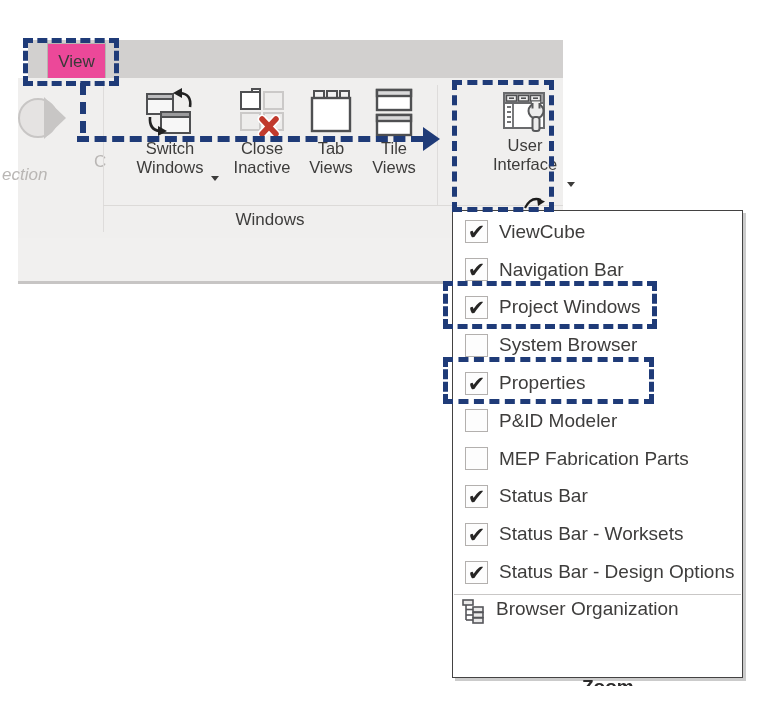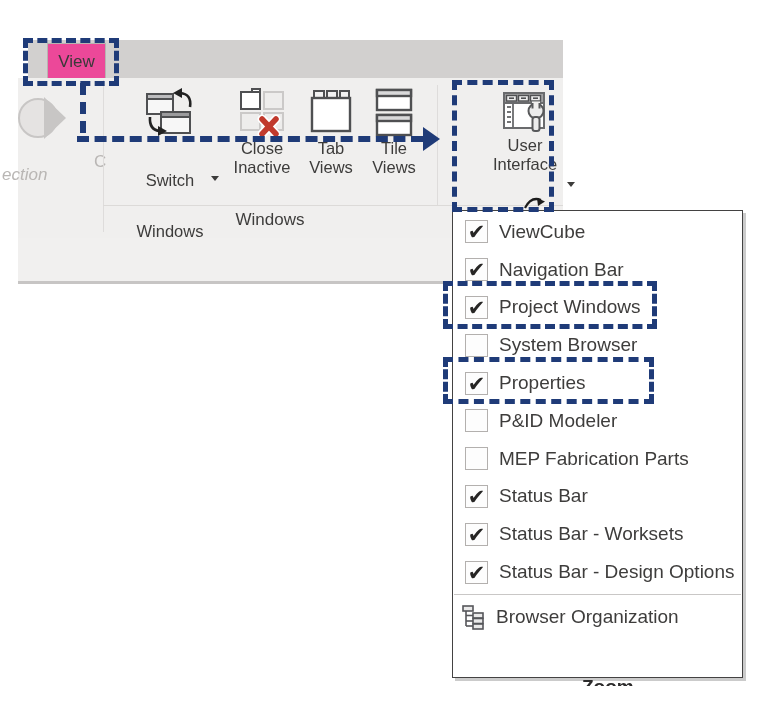--- a/index.html
+++ b/index.html
@@ -45,21 +45,21 @@
     padding-top:2px;box-sizing:content-box;
   }
   .mrow{height:37.8px;display:flex;align-items:center;}
   .cb{
     width:21px;height:21px;margin-left:12px;background:#fdfdfd;border:1px solid #b3b0ae;
     display:flex;align-items:center;justify-content:center;
     font-size:21px;line-height:21px;color:#262524;flex:0 0 auto;
   }
   .mlabel{margin-left:11px;font-size:19px;color:#3e3d3c;white-space:nowrap;}
   .msep{height:1px;background:#c9c7c6;margin:3px 1px 3px 1px;}
-  .crow{height:38px;display:flex;align-items:center;}
+  .crow{height:38px;display:flex;}
   .cicon{width:28px;height:26px;margin-left:7px;flex:0 0 auto;}
   .clabel{margin-left:8px;font-size:19px;color:#3e3d3c;white-space:nowrap;}
 
   
   .ann{z-index:20;border:5px dashed #1f3b78;}
   .annline-h{z-index:20;height:0;border-top:6px dashed #1f3b78;}
   .annline-v{z-index:20;width:0;border-left:6px dashed #1f3b78;}
   .annarrow{z-index:20;width:0;height:0;
     border-left:17px solid #1f3b78;border-top:12px solid transparent;border-bottom:12px solid transparent;}
   .curvearrow{z-index:21;}
@@ -83,21 +83,21 @@
   <div class="abs seccircle"></div>
   <div class="abs sectri"></div>
   <div class="abs croptext" style="left:2px;top:165px;font-style:italic;">ection</div>
   <div class="abs croptext" style="left:94px;top:152px;">C</div>
 
   <div class="abs vsep" style="left:103px;top:80px;height:152px;"></div>
   <div class="abs vsep" style="left:437px;top:85px;height:120px;"></div>
   <div class="abs panelline"></div>
   <div class="abs panellabel">Windows</div>
 
-  <div class="abs rbtn" style="left:128px;top:87px;width:84px;gap:32px;">
+  <div class="abs rbtn" style="left:128px;top:87px;width:84px;">
     <svg class="icon52" viewBox="0 0 52 52">
       <rect x="3" y="7" width="26" height="20" fill="#f7f7f7" stroke="#4f5052" stroke-width="2"></rect>
       <rect x="3" y="7" width="26" height="5" fill="#bcbcbe" stroke="#4f5052" stroke-width="2"></rect>
       <rect x="17" y="25" width="29" height="21" fill="#f7f7f7" stroke="#4f5052" stroke-width="2"></rect>
       <rect x="17" y="25" width="29" height="5" fill="#9b9b9d" stroke="#4f5052" stroke-width="2"></rect>
       <path d="M46,20 Q48,7 36,6" fill="none" stroke="#222" stroke-width="2.6"></path>
       <polygon points="38,1 29,6 38,11" fill="#222"></polygon>
       <path d="M6,30 Q5,43 16,44" fill="none" stroke="#222" stroke-width="2.6"></path>
       <polygon points="14,39 23,44 14,49" fill="#222"></polygon>
     </svg>

